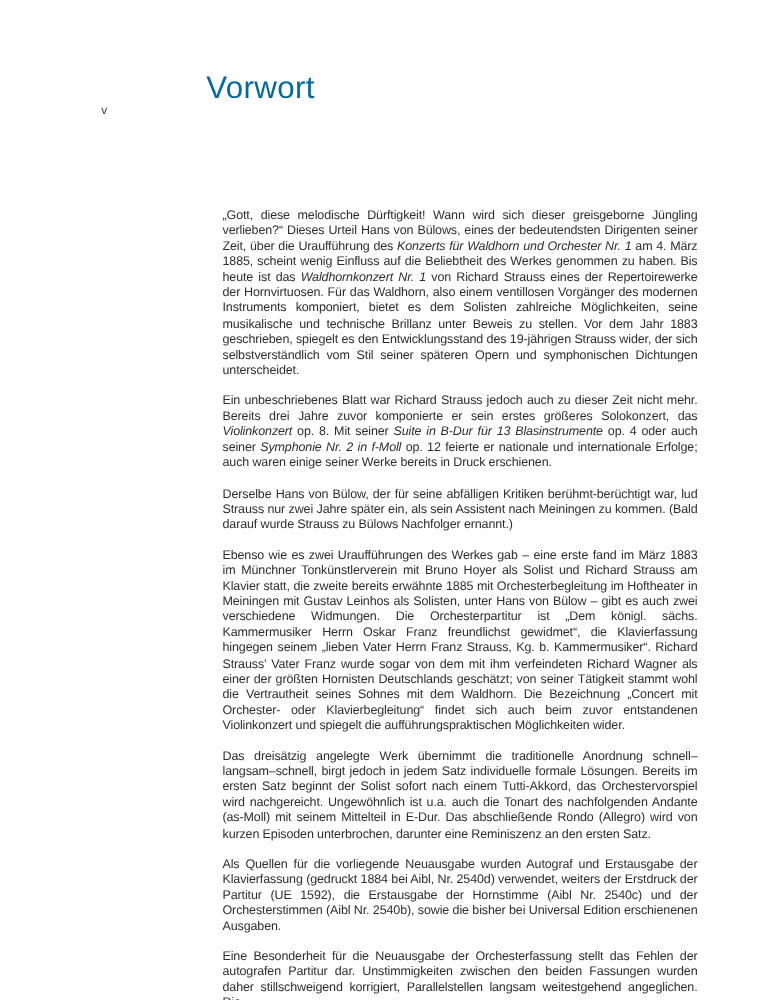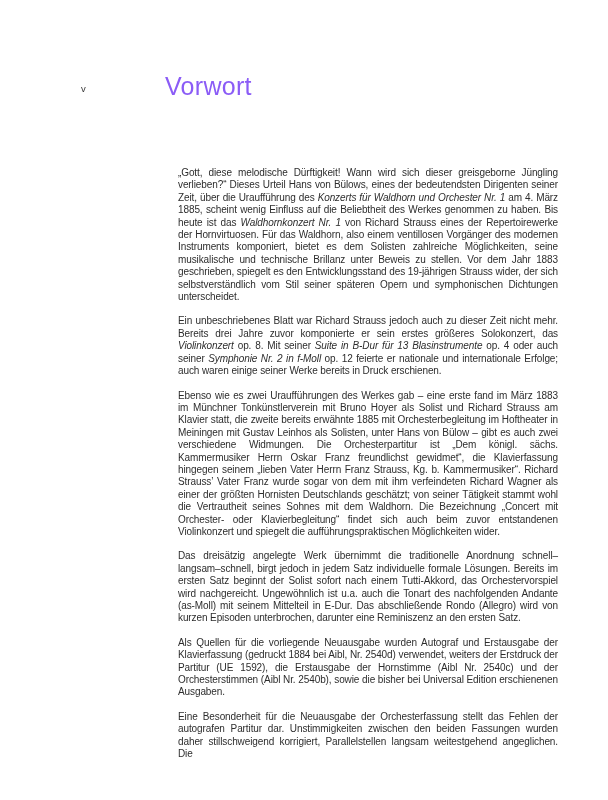--- a/index.html
+++ b/index.html
@@ -19,26 +19,26 @@
     position: absolute;
     left: 81px;
     top: 84px;
     font-size: 9.5px;
     color: #3a3a3a;
     line-height: 1;
   }
   .title {
     position: absolute;
     left: 165px;
-    top: 74px;
+    top: 58px;
     margin: 0;
     font-size: 25px;
     font-weight: 400;
     letter-spacing: 0.3px;
-    color: #8b5cf6;
+    color: #0369a1;
     line-height: 1;
   }
   .content {
     position: absolute;
     left: 166px;
     top: 167px;
     width: 392px;
     font-size: 10px;
     line-height: 12.4px;
     letter-spacing: -0.1px;
@@ -56,18 +56,19 @@
 </style>
 </head>
 <body>
 
 <div class="page">
   <div class="folio">v</div>
   <h1 class="title">Vorwort</h1>
   <div class="content">
       <p><span>„Gott, diese melodische Dürftigkeit! Wann wird sich dieser greisgeborne Jüngling verlieben?“ Dieses Urteil Hans von Bülows, eines der bedeutendsten Dirigenten seiner Zeit, über die Uraufführung des </span><em>Konzerts für Waldhorn und Orchester Nr. 1</em><span> am 4. März 1885, scheint wenig Einfluss auf die Beliebtheit des Werkes genommen zu haben. Bis heute ist das </span><em>Waldhornkonzert Nr. 1</em><span> von Richard Strauss eines der Repertoirewerke der Hornvirtuosen. Für das Waldhorn, also einem ventillosen Vorgänger des modernen Instruments komponiert, bietet es dem Solisten zahlreiche Möglichkeiten, seine musikalische und technische Brillanz unter Beweis zu stellen. Vor dem Jahr 1883 geschrieben, spiegelt es den Entwicklungsstand des 19-jährigen Strauss wider, der sich selbstverständlich vom Stil seiner späteren Opern und symphonischen Dichtungen unterscheidet.</span></p>
       <p><span>Ein unbeschriebenes Blatt war Richard Strauss jedoch auch zu dieser Zeit nicht mehr. Bereits drei Jahre zuvor komponierte er sein erstes größeres Solokonzert, das </span><em>Violinkonzert</em><span> op. 8. Mit seiner </span><em>Suite in B-Dur für 13 Blasinstrumente</em><span> op. 4 oder auch seiner </span><em>Symphonie Nr. 2 in f-Moll</em><span> op. 12 feierte er nationale und internationale Erfolge; auch waren einige seiner Werke bereits in Druck erschienen.</span></p>
+      <p><span>Derselbe Hans von Bülow, der für seine abfälligen Kritiken berühmt-berüchtigt war, lud Strauss nur zwei Jahre später ein, als sein Assistent nach Meiningen zu kommen. (Bald darauf wurde Strauss zu Bülows Nachfolger ernannt.)</span></p>
       <p><span>Ebenso wie es zwei Uraufführungen des Werkes gab – eine erste fand im März 1883 im Münchner Tonkünstlerverein mit Bruno Hoyer als Solist und Richard Strauss am Klavier statt, die zweite bereits erwähnte 1885 mit Orchesterbegleitung im Hoftheater in Meiningen mit Gustav Leinhos als Solisten, unter Hans von Bülow – gibt es auch zwei verschiedene Widmungen. Die Orchesterpartitur ist „Dem königl. sächs. Kammermusiker Herrn Oskar Franz freundlichst gewidmet“, die Klavierfassung hingegen seinem „lieben Vater Herrn Franz Strauss, Kg. b. Kammermusiker“. Richard Strauss’ Vater Franz wurde sogar von dem mit ihm verfeindeten Richard Wagner als einer der größten Hornisten Deutschlands geschätzt; von seiner Tätigkeit stammt wohl die Vertrautheit seines Sohnes mit dem Waldhorn. Die Bezeichnung „Concert mit Orchester- oder Klavierbegleitung“ findet sich auch beim zuvor entstandenen Violinkonzert und spiegelt die aufführungspraktischen Möglichkeiten wider.</span></p>
       <p><span>Das dreisätzig angelegte Werk übernimmt die traditionelle Anordnung schnell–langsam–schnell, birgt jedoch in jedem Satz individuelle formale Lösungen. Bereits im ersten Satz beginnt der Solist sofort nach einem Tutti-Akkord, das Orchestervorspiel wird nachgereicht. Ungewöhnlich ist u.a. auch die Tonart des nachfolgenden Andante (as-Moll) mit seinem Mittelteil in E-Dur. Das abschließende Rondo (Allegro) wird von kurzen Episoden unterbrochen, darunter eine Reminiszenz an den ersten Satz.</span></p>
       <p><span>Als Quellen für die vorliegende Neuausgabe wurden Autograf und Erstausgabe der Klavierfassung (gedruckt 1884 bei Aibl, Nr. 2540d) verwendet, weiters der Erstdruck der Partitur (UE 1592), die Erstausgabe der Hornstimme (Aibl Nr. 2540c) und der Orchesterstimmen (Aibl Nr. 2540b), sowie die bisher bei Universal Edition erschienenen Ausgaben.</span></p>
       <p><span>Eine Besonderheit für die Neuausgabe der Orchesterfassung stellt das Fehlen der autografen Partitur dar. Unstimmigkeiten zwischen den beiden Fassungen wurden daher stillschweigend korrigiert, Parallelstellen langsam weitestgehend angeglichen. Die</span></p>
     </div>
 </div>
 
 </body></html>

